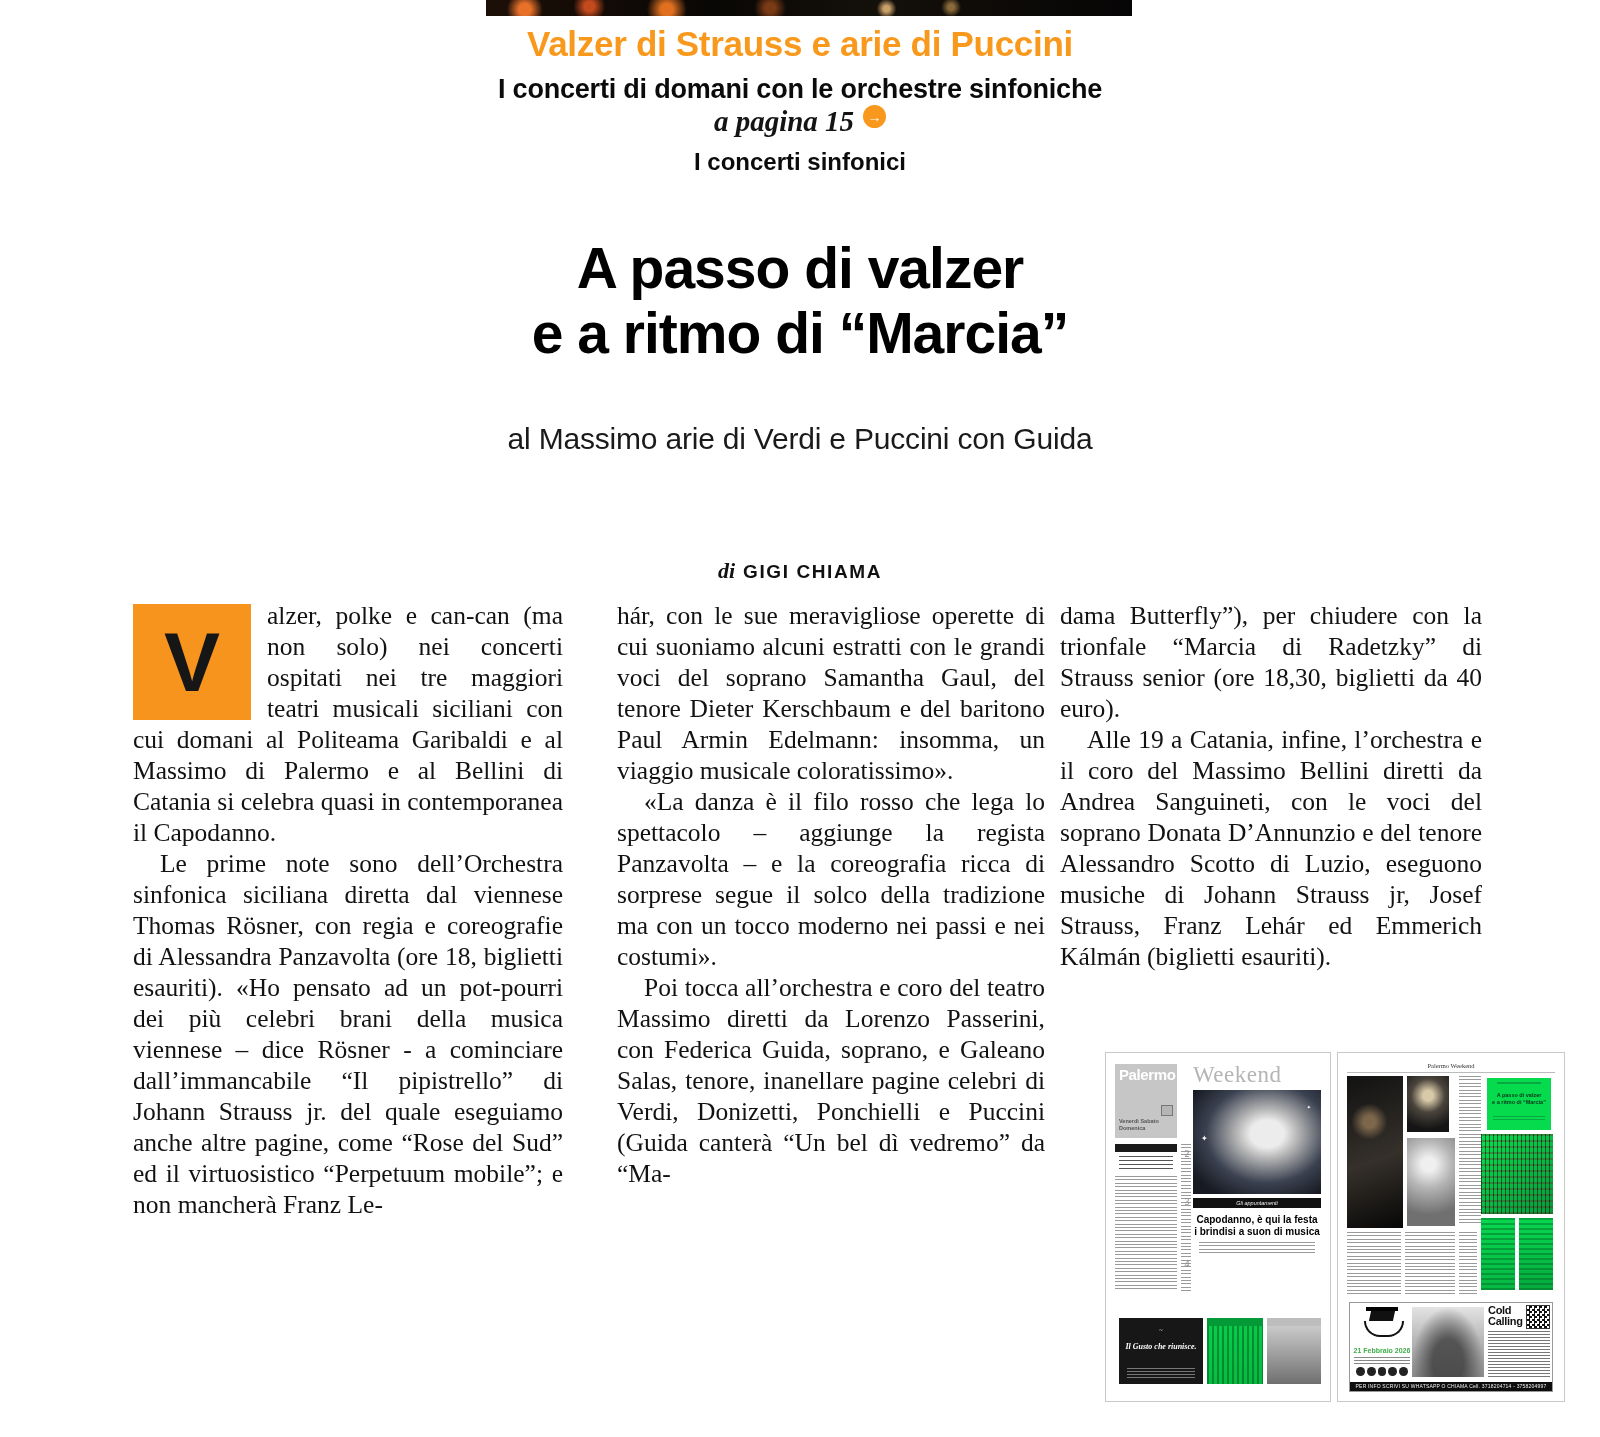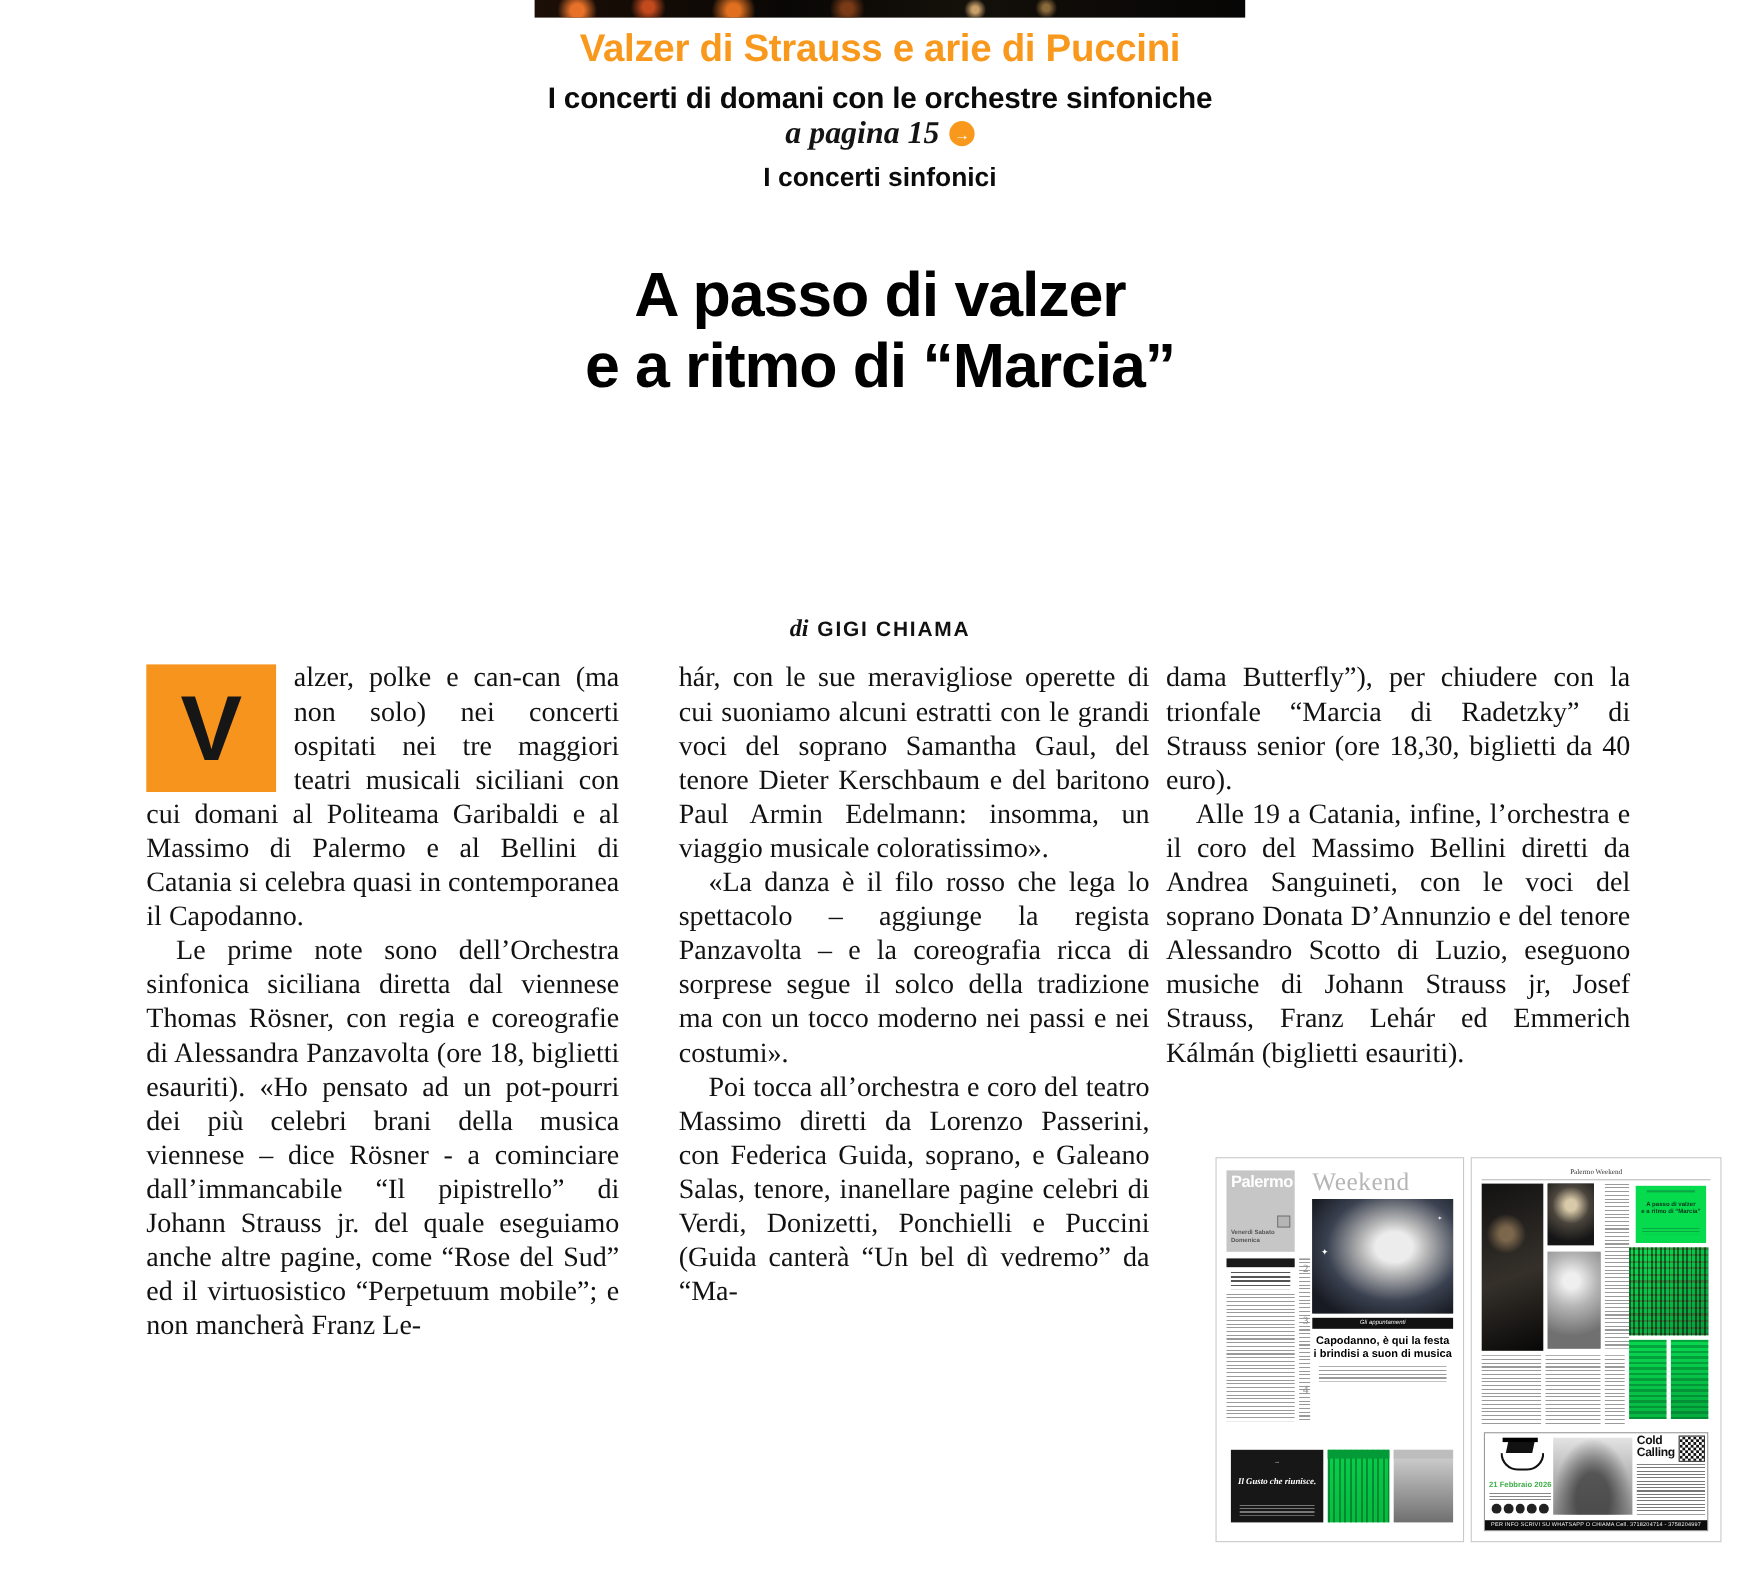--- a/index.html
+++ b/index.html
@@ -21,21 +21,21 @@
       radial-gradient(circle at 62% 55%, #caa06a 0 3px, rgba(0,0,0,0) 10px),
       radial-gradient(circle at 72% 45%, #8a6a3a 0 3px, rgba(0,0,0,0) 10px),
       linear-gradient(90deg,#1c0f07,#090705 35%,#14100a 60%,#060505);
   }
 
   
   .strap-title{left:0;top:24px;width:1600px;text-align:center;
     font-size:35px;font-weight:800;letter-spacing:-0.3px;color:#F8991D;}
   .strap-sub{left:0;top:74px;width:1600px;text-align:center;
     font-size:27px;font-weight:700;color:#0b0b0b;letter-spacing:-0.2px;}
-  .pageref{left:0;top:105px;width:1600px;display:flex;justify-content:center;align-items:center;gap:9px;}
+  .pageref{left:0;top:105px;width:1600px;display:flex;justify-content:center;gap:9px;}
   .pageref .txt{font-family:"Liberation Serif",serif;font-style:italic;font-weight:700;font-size:29px;color:#141414;}
   .pageref .circ{width:23px;height:23px;border-radius:50%;background:#F8991D;
     display:flex;align-items:center;justify-content:center;}
   .pageref .circ span{color:#fff;font-size:14px;font-weight:700;line-height:1;}
   .section-label{left:0;top:148px;width:1600px;text-align:center;
     font-size:24px;font-weight:700;color:#0b0b0b;}
 
   
   .headline{left:0;top:236px;width:1600px;text-align:center;
     font-size:57px;line-height:65px;font-weight:800;letter-spacing:-1px;color:#000;}
@@ -174,20 +174,21 @@
     </span>
 </div>
 <div class="abs section-label">I concerti sinfonici</div>
 
 <div class="abs headline">
   <div>A passo di valzer</div>
   <div>e a ritmo di “Marcia”</div>
 </div>
 
 <div class="abs standfirst">
+  <div>al Massimo arie di Verdi e Puccini con Guida</div>
 </div>
 
 <div class="abs byline">
   <span class="di">di</span>
   <span class="nm">GIGI CHIAMA</span>
 </div>
 
 <div class="abs col" id="col1">
   <p>
     <span class="dropcap">V</span><span>alzer, polke e can-can (ma non solo) nei concerti ospitati nei tre maggiori teatri musicali siciliani con cui domani al Politeama Garibaldi e al Massimo di Palermo e al Bellini di Catania si celebra quasi in contemporanea il Capodanno.</span>

